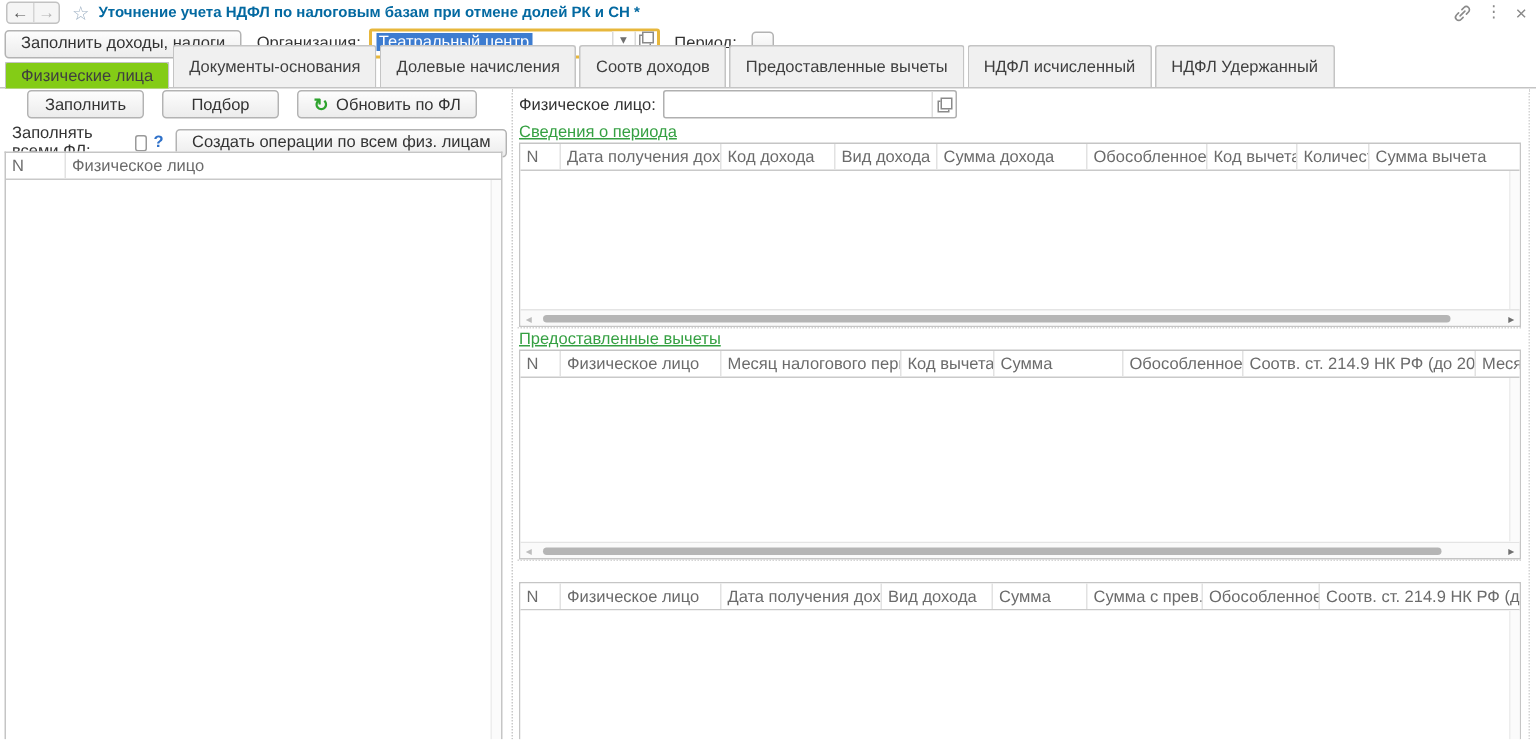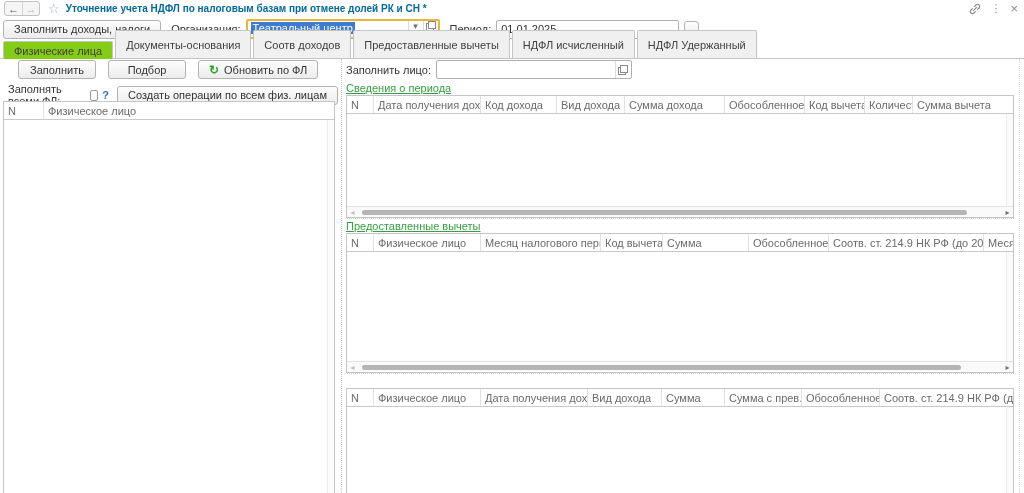--- a/index.html
+++ b/index.html
@@ -117,27 +117,27 @@
     <span class="org-wrap">
       <span class="org-text">
           <span class="org-sel">Театральный центр</span>
         </span>
       <span class="fld-seg">▾</span>
       <span class="fld-seg">
           <i class="icon-open"></i>
         </span>
     </span>
     <span class="lbl">Период:</span>
-    <span class="field period-field">01.01.2025 -</span>
     <button class="btn btn-sm" style="margin-left:5px;">..</button>
   </div>
 
   <div class="tabbar">
     <span class="tab active">Физические лица</span>
     <span class="tab">Документы-основания</span>
+    <span class="tab">Долевые начисления</span>
     <span class="tab">Соотв доходов</span>
     <span class="tab">Предоставленные вычеты</span>
     <span class="tab">НДФЛ исчисленный</span>
     <span class="tab">НДФЛ Удержанный</span>
   </div>
 
   <div class="left-panel">
     <div class="lp-row1">
       <button class="btn">Заполнить</button>
       <button class="btn">Подбор</button>
@@ -162,21 +162,21 @@
       </div>
     </div>
   </div>
 
   <div class="vsplit"></div>
   <div class="vsplit-r"></div>
 
   <div class="right-panel">
 
     <div class="rp-row1">
-      <span>Заполнить лицо:</span>
+      <span>Физическое лицо:</span>
       <span class="field person-field">
         <span></span>
         <span class="fld-open">
             <i class="icon-open"></i>
           </span>
       </span>
     </div>
 
     <span class="slink link1">Сведения о периода</span>
 

